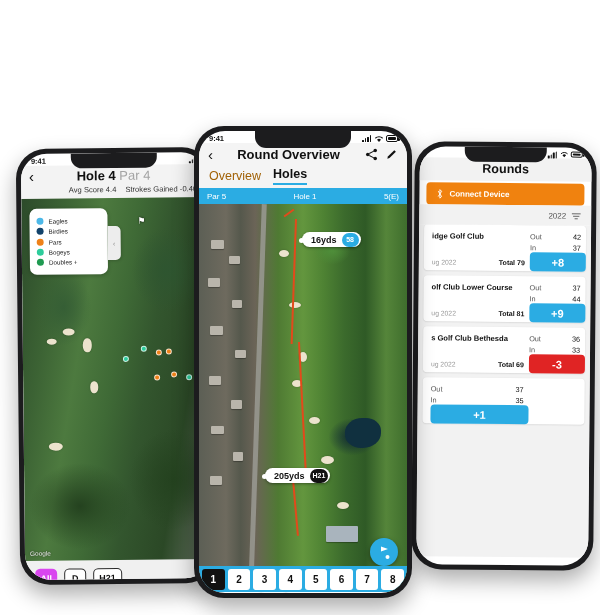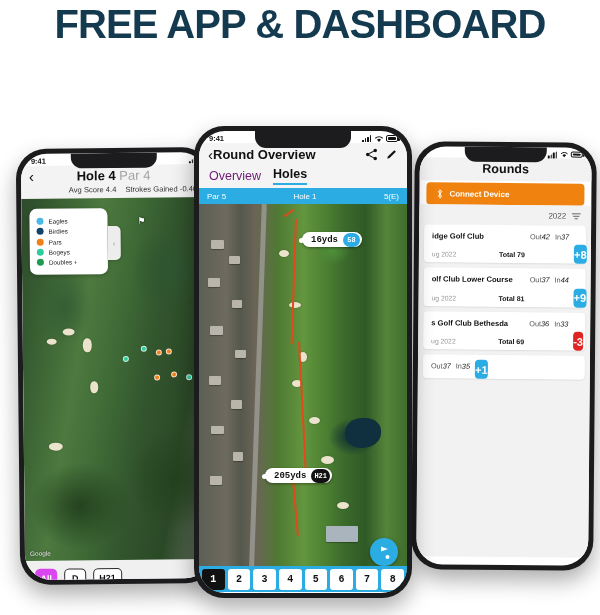--- a/index.html
+++ b/index.html
@@ -116,52 +116,51 @@
              padding:6px 10px 5px; font-size:8px; color:#555; background:#f2f2f2;}
   .filter-ico { width:10px; height:8px; display:block; }
   #right-list { background:#f2f2f2; padding: 0 5px 4px; height: calc(100% - 86px); overflow:hidden; }
   .rcard { background:#fff; border-radius:4px; margin-bottom:5px; padding:5px 0 0 8px;
            display:grid; grid-template-columns: 1fr 56px; box-shadow:0 .5px 1.5px rgba(0,0,0,.14);}
   .rc-left { display:flex; flex-direction:column; justify-content:space-between; padding-bottom:5px; }
   .rc-name { font-size:7.6px; font-weight:700; color:#111; line-height:1.25; padding-top:2px; }
   .rc-bottom { display:flex; align-items:center; gap:5px; margin-top:10px; }
   .rc-date { font-size:6.8px; color:#9a9a9a; }
   .rc-total { font-size:7px; font-weight:700; color:#111; margin-left:auto; padding-right:5px; }
-  .rc-right { display:flex; flex-direction:row; }
+  .rc-right { display:flex; flex-direction:column; }
   .oi-row { display:flex; justify-content:space-between; font-size:7.3px; color:#333; padding: 2px 5px 0 0; }
   .oi-row .lab { color:#555; }
-  .oi-row .val { font-weight:400; color:#111;font-style:italic; }
+  .oi-row .val { font-weight:400; color:#111; }
   .score-pill { margin-top:auto; height:19px; border-radius:4px; color:#fff;
                 display:flex; align-items:center; justify-content:center;
                 font-size:11px; font-weight:700; }
 
   
   #phone-center { left: 194px; top: 126px; width: 218px; height: 472px; z-index: 20; }
   #phone-center .notch { width: 96px; height: 17px; }
   #c-hdr { background:#f4f4f4; }
   #c-titlerow { display:flex; align-items:center; padding: 4px 9px 5px; }
-  #c-title { flex:1; text-align:left; font-size:13px; font-weight:700; color:#111; }
+  #c-title { flex:1; text-align:center; font-size:13px; font-weight:700; color:#111; }
   .ico-btn { width:14px; height:14px; display:flex; align-items:center; justify-content:center; }
   #c-tabs { display:flex; align-items:flex-end; gap:12px; padding: 0 10px 3px; background:#f4f4f4; }
   .tab { font-size:12.5px; padding-bottom:2px; }
-  .tab.inactive { color:#701a75; }
+  .tab.inactive { color:#a16207; }
   .tab.active { color:#111; font-weight:700; border-bottom:2px solid #2bace3; }
   #c-parbar { background:#2bace3; height:16px; display:flex; align-items:center;
               padding: 0 8px; color:#fff; font-size:8px; }
   #c-parbar .mid { flex:1; text-align:center; }
   #c-map {
     position:relative; height: calc(100% - 74px);
     background:
       radial-gradient(ellipse 34px 26px at 74% 60%, #0d2633 0%, rgba(13,38,51,0) 72%),
       radial-gradient(ellipse 26px 20px at 64% 12%, #4f8f3a 0%, rgba(79,143,58,0) 70%),
       linear-gradient(90deg,
         #5c5f55 0%, #6e6a5e 13%, #55584c 20%, #6b6457 27%,
         #4f7a33 38%, #63963e 50%, #4e8233 60%,
         #3b6a2c 70%, #2f5a26 80%, #55853a 90%, #3f6e2d 100%);
-    font-family: Liberation Mono, monospace;
   }
   .mroad { position:absolute; left:27%; top:0; bottom:0; width:5px; background:#9a9a93; transform: rotate(2deg); opacity:.85;}
   .bldg { position:absolute; background:#b9b5ab; border-radius:1px; box-shadow:0 1px 1px rgba(0,0,0,.3);}
   .bunker { position:absolute; background:#ece3cd; border-radius:50%; box-shadow:0 0 2px rgba(0,0,0,.25);}
   .water { position:absolute; background:#10303f; border-radius:48% 42% 50% 45%; }
   .shotline { position:absolute; background:#e24a1b; }
   .ylabel {
     position:absolute; height:15px; background:#fff; border-radius:8px;
     display:flex; align-items:center; padding-left:9px; padding-right:2px;
     font-size:9px; font-weight:700; color:#111; box-shadow:0 1px 3px rgba(0,0,0,.4);
@@ -184,21 +183,20 @@
              display:flex; align-items:center; gap:3px; padding: 0 3px; }
   .hbtn { flex:1; height:21px; border-radius:3px; display:flex; align-items:center;
           justify-content:center; font-size:10px; font-weight:700; background:#fff; color:#111; }
   .hbtn.sel { background:#111; color:#fff; }
 </style>
 </head>
 <body>
 
 <div id="stage">
 
-  <div class="headline">FREE APP &amp; DASHBOARD</div>
 
   <div class="phone" id="phone-left">
     <div class="screen">
       <div class="notch"></div>
       <div class="statusbar">
         <span>9:41</span>
         <span class="sb-icons">
           <span class="bars">
               <i></i>
               <i></i>

